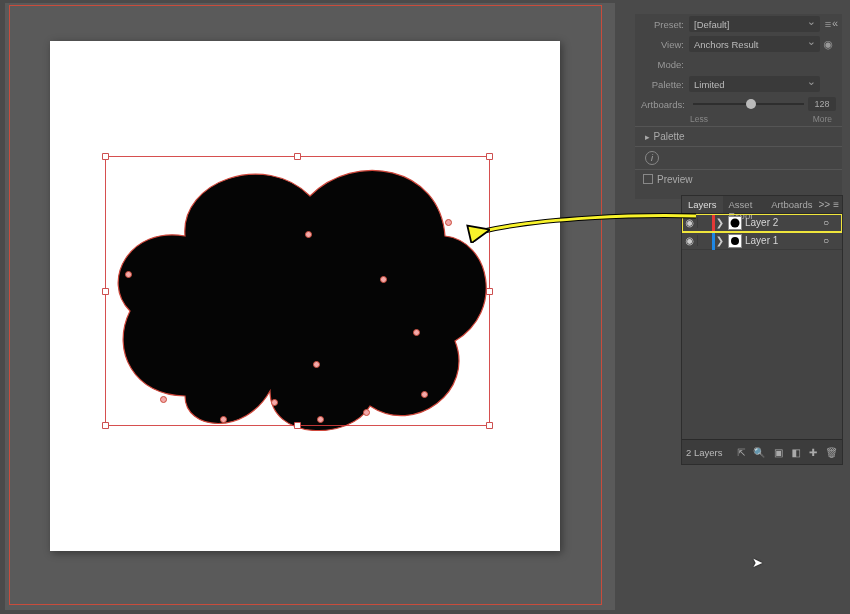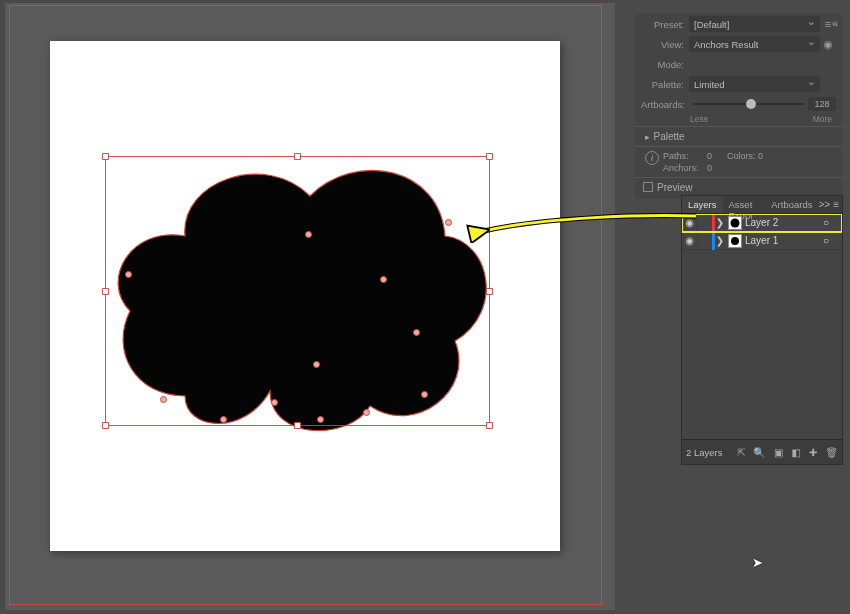--- a/index.html
+++ b/index.html
@@ -202,24 +202,20 @@
     <span>More</span>
   </div>
 
   <div class="advanced">
     <span>▸</span>
     <span>Palette</span>
   </div>
 
   <div class="info-row">
     <div class="i">i</div>
-    <div class="info-col">
-      <div><span>Paths:</span><span>0</span>&nbsp;&nbsp;&nbsp;&nbsp;&nbsp;&nbsp;<span>Colors:</span> <span>0</span></div>
-      <div><span>Anchors:</span><span>0</span></div>
-    </div>
   </div>
 
   <div class="checkrow">
     <div class="check"></div>
     <span>Preview</span>
   </div>
 
   <div class="grip-row">
     <span>«</span>
   </div>

